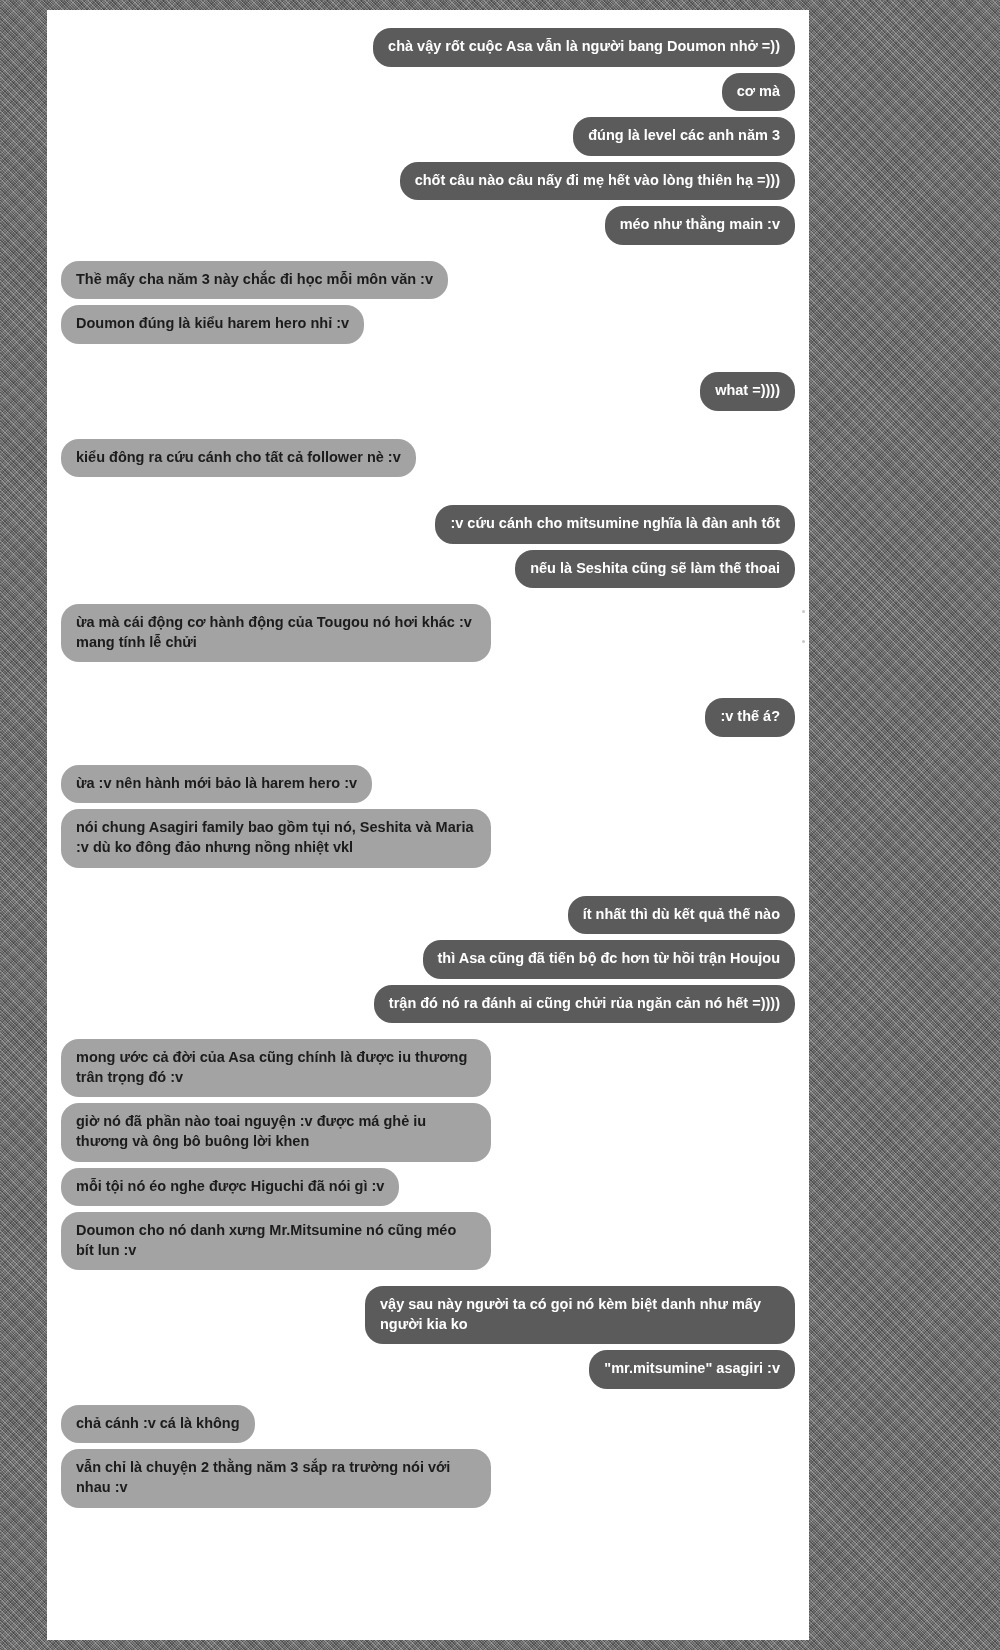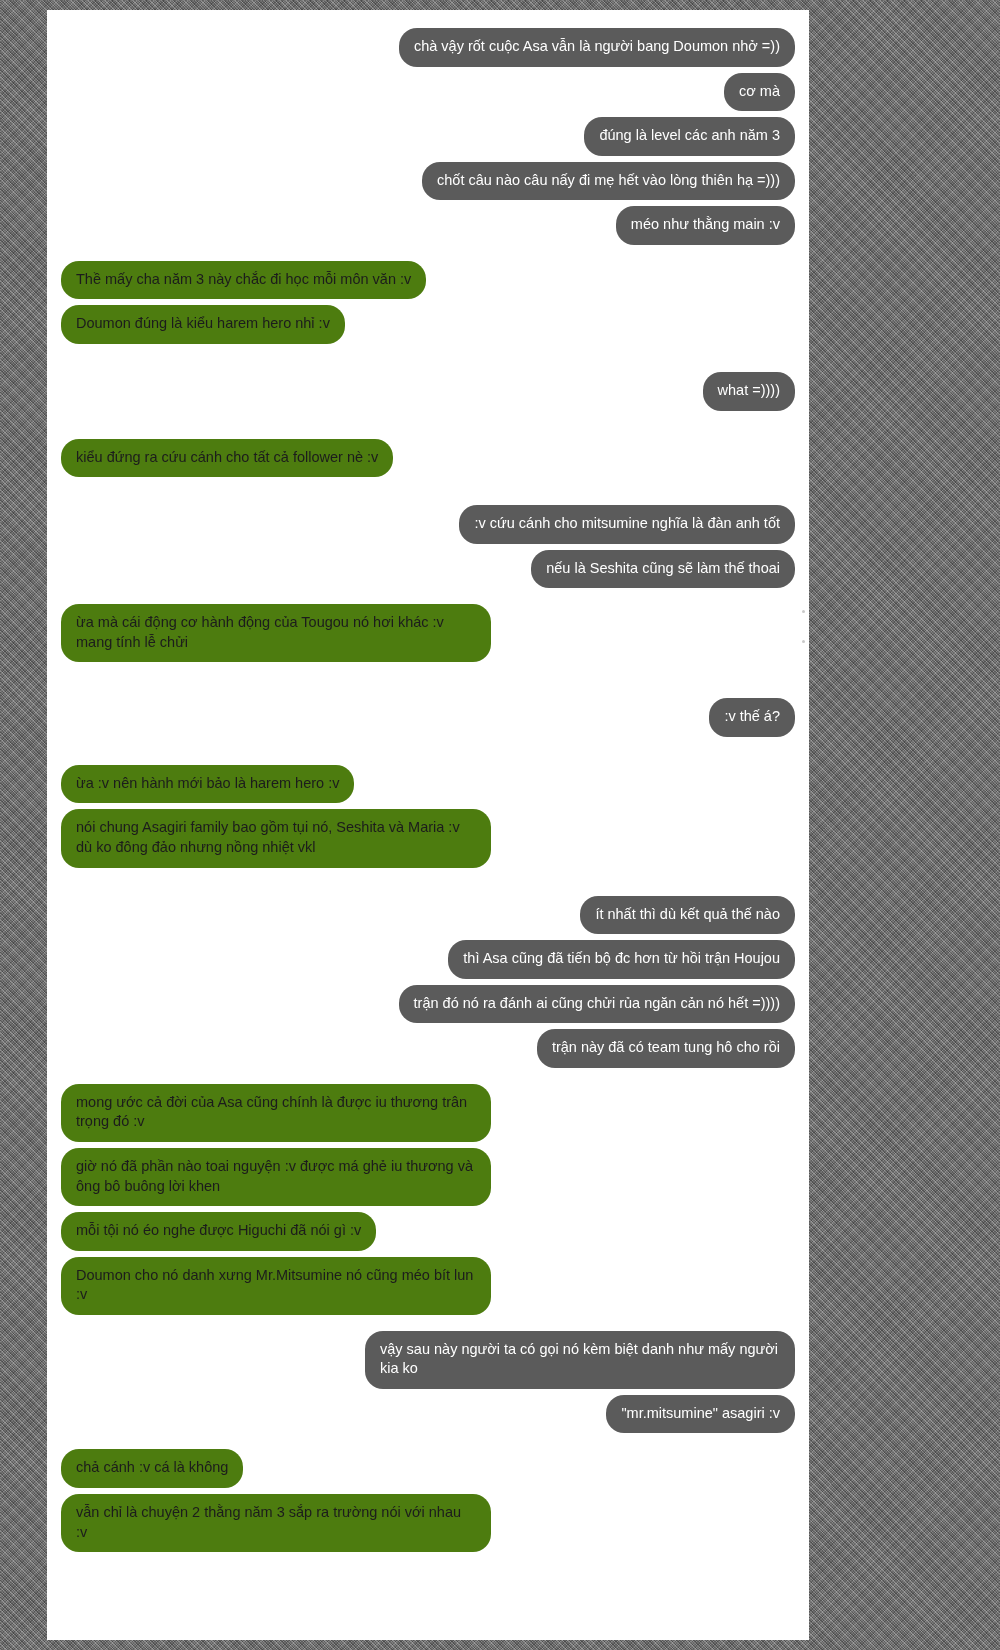--- a/index.html
+++ b/index.html
@@ -24,20 +24,21 @@
       repeating-linear-gradient(-45deg, rgba(255,255,255,0.14) 0 1px, rgba(0,0,0,0.16) 1px 2px, rgba(255,255,255,0.05) 2px 3px, rgba(0,0,0,0.08) 3px 4px);
   }
   .chat-window {
     position: absolute;
     left: 47px;
     top: 10px;
     width: 762px;
     height: 1630px;
     background: #ffffff;
     overflow: hidden;
+    font-weight: bold;
   }
   .chat-scroll {
     position: absolute;
     inset: 0;
     padding: 18px 14px 10px 14px;
     box-sizing: border-box;
     overflow: hidden;
   }
   .msg-row {
     display: flex;
@@ -55,21 +56,21 @@
     line-height: 1.35;
     word-wrap: break-word;
     white-space: pre-wrap;
     box-sizing: border-box;
   }
   .bubble.out {
     background: #5b5b5b;
     color: #ffffff;
   }
   .bubble.in {
-    background: #4d7c0f;
+    background: #a3a3a3;
     color: #1c1c1c;
   }
   .gap-sm { height: 10px; }
   .gap-md { height: 22px; }
   .gap-lg { height: 30px; }
 
   .scroll-dot {
     position: absolute;
     right: 4px;
     width: 3px;
@@ -106,21 +107,21 @@
       </div>
       <div class="msg-row in">
         <div class="bubble in">Doumon đúng là kiểu harem hero nhỉ :v</div>
       </div>
       <div class="gap-md"></div>
       <div class="msg-row out">
         <div class="bubble out">what =))))</div>
       </div>
       <div class="gap-md"></div>
       <div class="msg-row in">
-        <div class="bubble in">kiểu đứng ra cứu cánh cho tất cả follower nè :v</div>
+        <div class="bubble in">kiểu đông ra cứu cánh cho tất cả follower nè :v</div>
       </div>
       <div class="gap-md"></div>
       <div class="msg-row out">
         <div class="bubble out">:v cứu cánh cho mitsumine nghĩa là đàn anh tốt</div>
       </div>
       <div class="msg-row out">
         <div class="bubble out">nếu là Seshita cũng sẽ làm thế thoai</div>
       </div>
       <div class="gap-sm"></div>
       <div class="msg-row in">
@@ -139,23 +140,20 @@
       </div>
       <div class="gap-md"></div>
       <div class="msg-row out">
         <div class="bubble out">ít nhất thì dù kết quả thế nào</div>
       </div>
       <div class="msg-row out">
         <div class="bubble out">thì Asa cũng đã tiến bộ đc hơn từ hồi trận Houjou</div>
       </div>
       <div class="msg-row out">
         <div class="bubble out">trận đó nó ra đánh ai cũng chửi rủa ngăn cản nó hết =))))</div>
-      </div>
-      <div class="msg-row out">
-        <div class="bubble out">trận này đã có team tung hô cho rồi</div>
       </div>
       <div class="gap-sm"></div>
       <div class="msg-row in">
         <div class="bubble in">mong ước cả đời của Asa cũng chính là được iu thương trân trọng đó :v</div>
       </div>
       <div class="msg-row in">
         <div class="bubble in">giờ nó đã phần nào toai nguyện :v được má ghẻ iu thương và ông bô buông lời khen</div>
       </div>
       <div class="msg-row in">
         <div class="bubble in">mỗi tội nó éo nghe được Higuchi đã nói gì :v</div>

